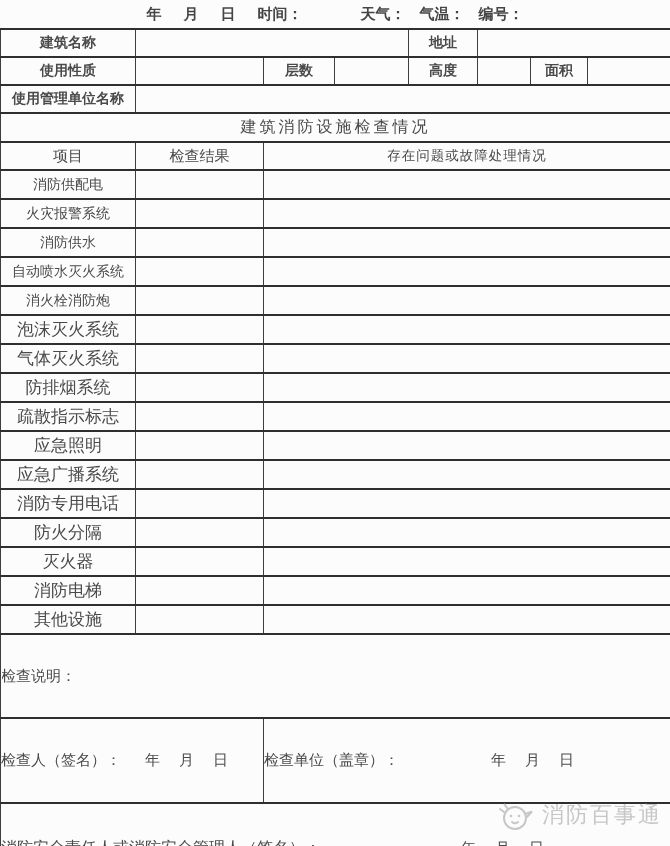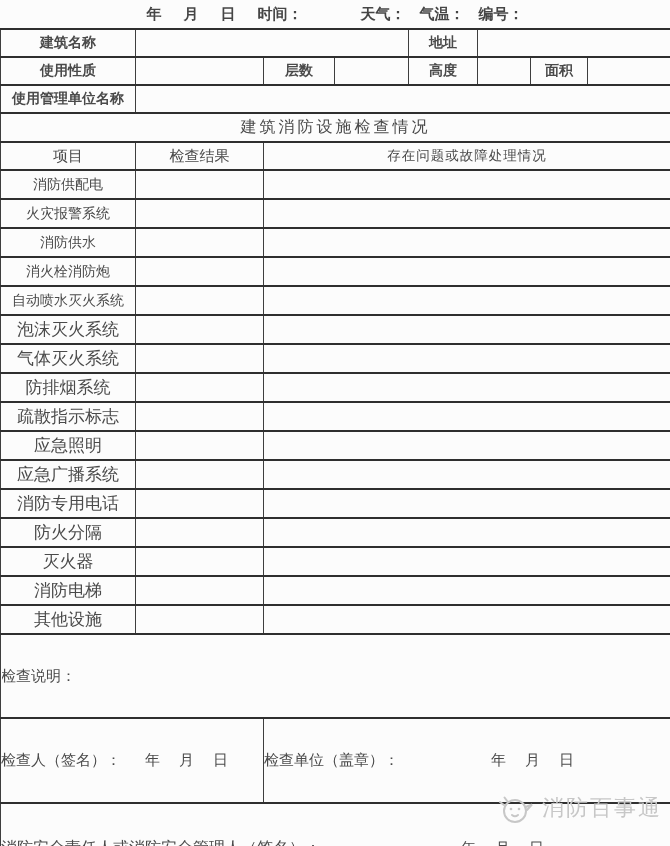--- a/index.html
+++ b/index.html
@@ -54,21 +54,21 @@
   .sig1 .sig-date { margin-left:24px; }
   .sig2        { padding-left:42px; }
   .sig2 .sig-date { margin-left:92px; }
   .r-bottom td { height:88px; font-size:16px; }
   .bottom      { padding-left:62px; }
   .bottom .sig-date { margin-left:140px; font-size:15px; }
   .sig-date    { letter-spacing:2px;margin-top:14px; }
 
   
   .watermark {
-    position:absolute; right:8px; bottom:21px;
+    position:absolute; right:8px; bottom:14px;
     display:flex; align-items:center; gap:5px;
     color:#c7c7c7; font-size:22px; letter-spacing:2px;
     pointer-events:none;
   }
   .watermark svg { display:block; }
 </style>
 </head>
 <body>
 
 <div class="page">
@@ -144,26 +144,26 @@
           <td class="lbl sm">火灾报警系统</td>
           <td></td>
           <td colspan="6"></td>
         </tr>
         <tr class="r-item">
           <td class="lbl sm">消防供水</td>
           <td></td>
           <td colspan="6"></td>
         </tr>
         <tr class="r-item">
+          <td class="lbl sm">自动喷水灭火系统</td>
+          <td></td>
+          <td colspan="6"></td>
+        </tr>
+        <tr class="r-item">
           <td class="lbl sm">消火栓消防炮</td>
-          <td></td>
-          <td colspan="6"></td>
-        </tr>
-        <tr class="r-item">
-          <td class="lbl sm">自动喷水灭火系统</td>
           <td></td>
           <td colspan="6"></td>
         </tr>
         <tr class="r-item">
           <td class="lbl lg">泡沫灭火系统</td>
           <td></td>
           <td colspan="6"></td>
         </tr>
         <tr class="r-item">
           <td class="lbl lg">气体灭火系统</td>

